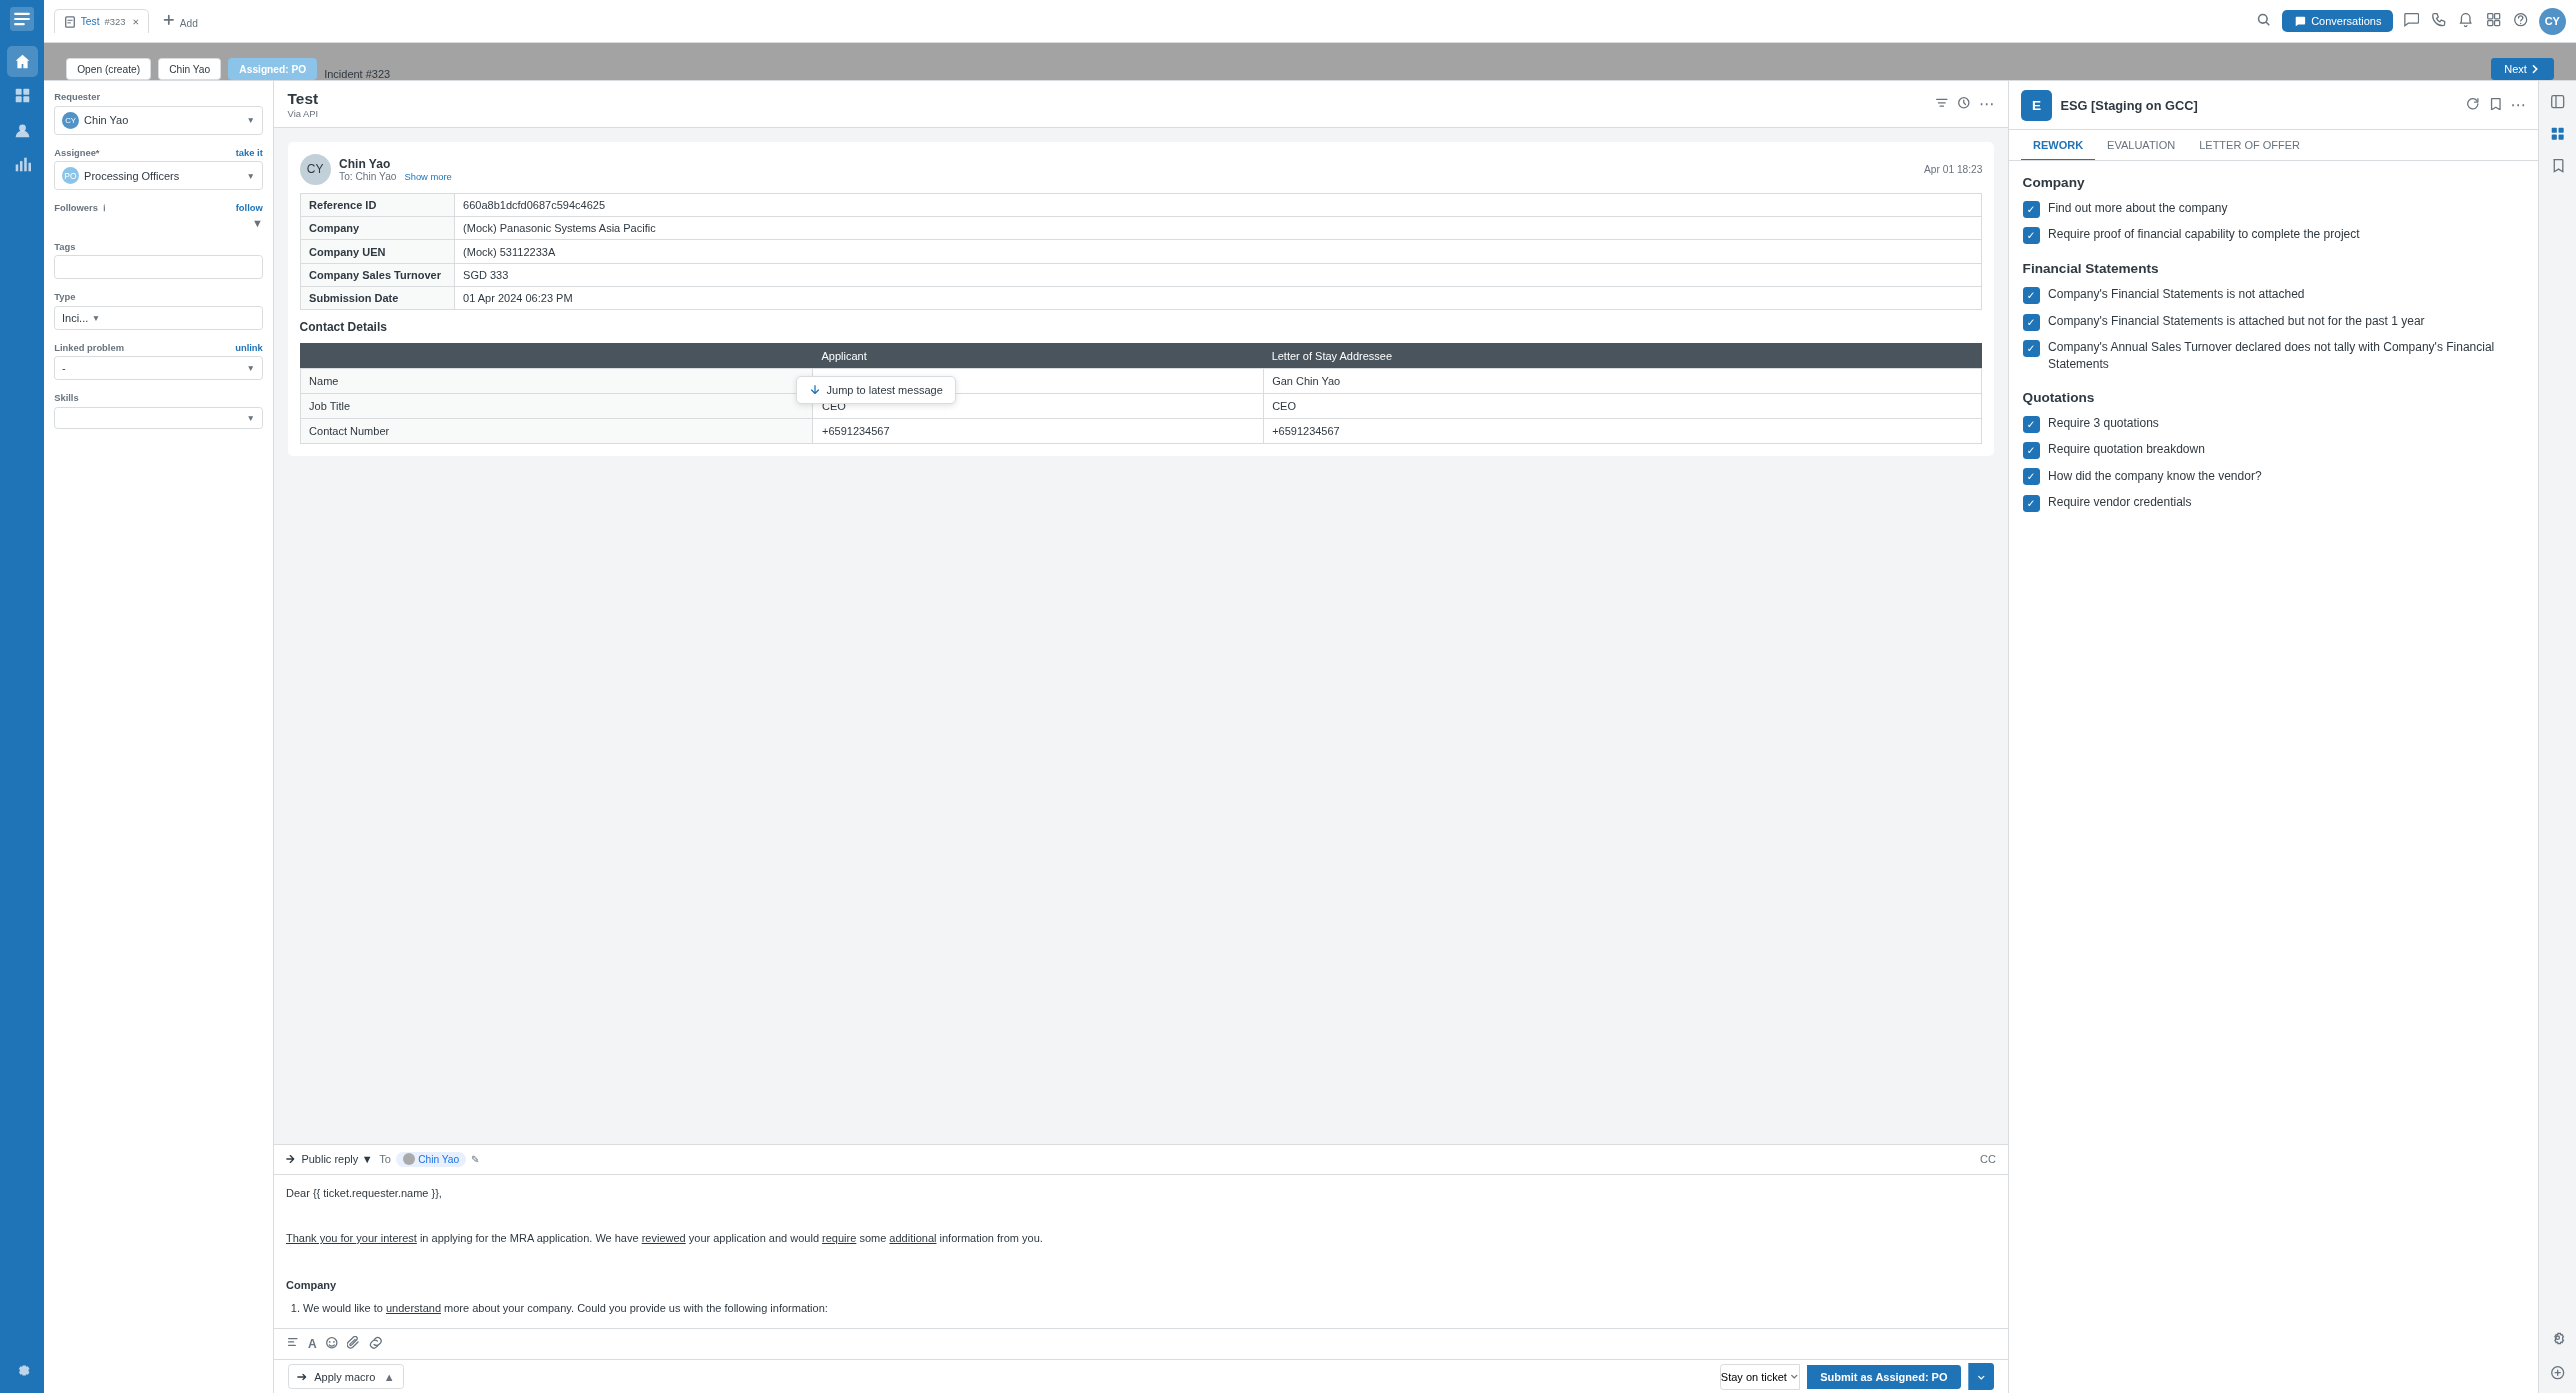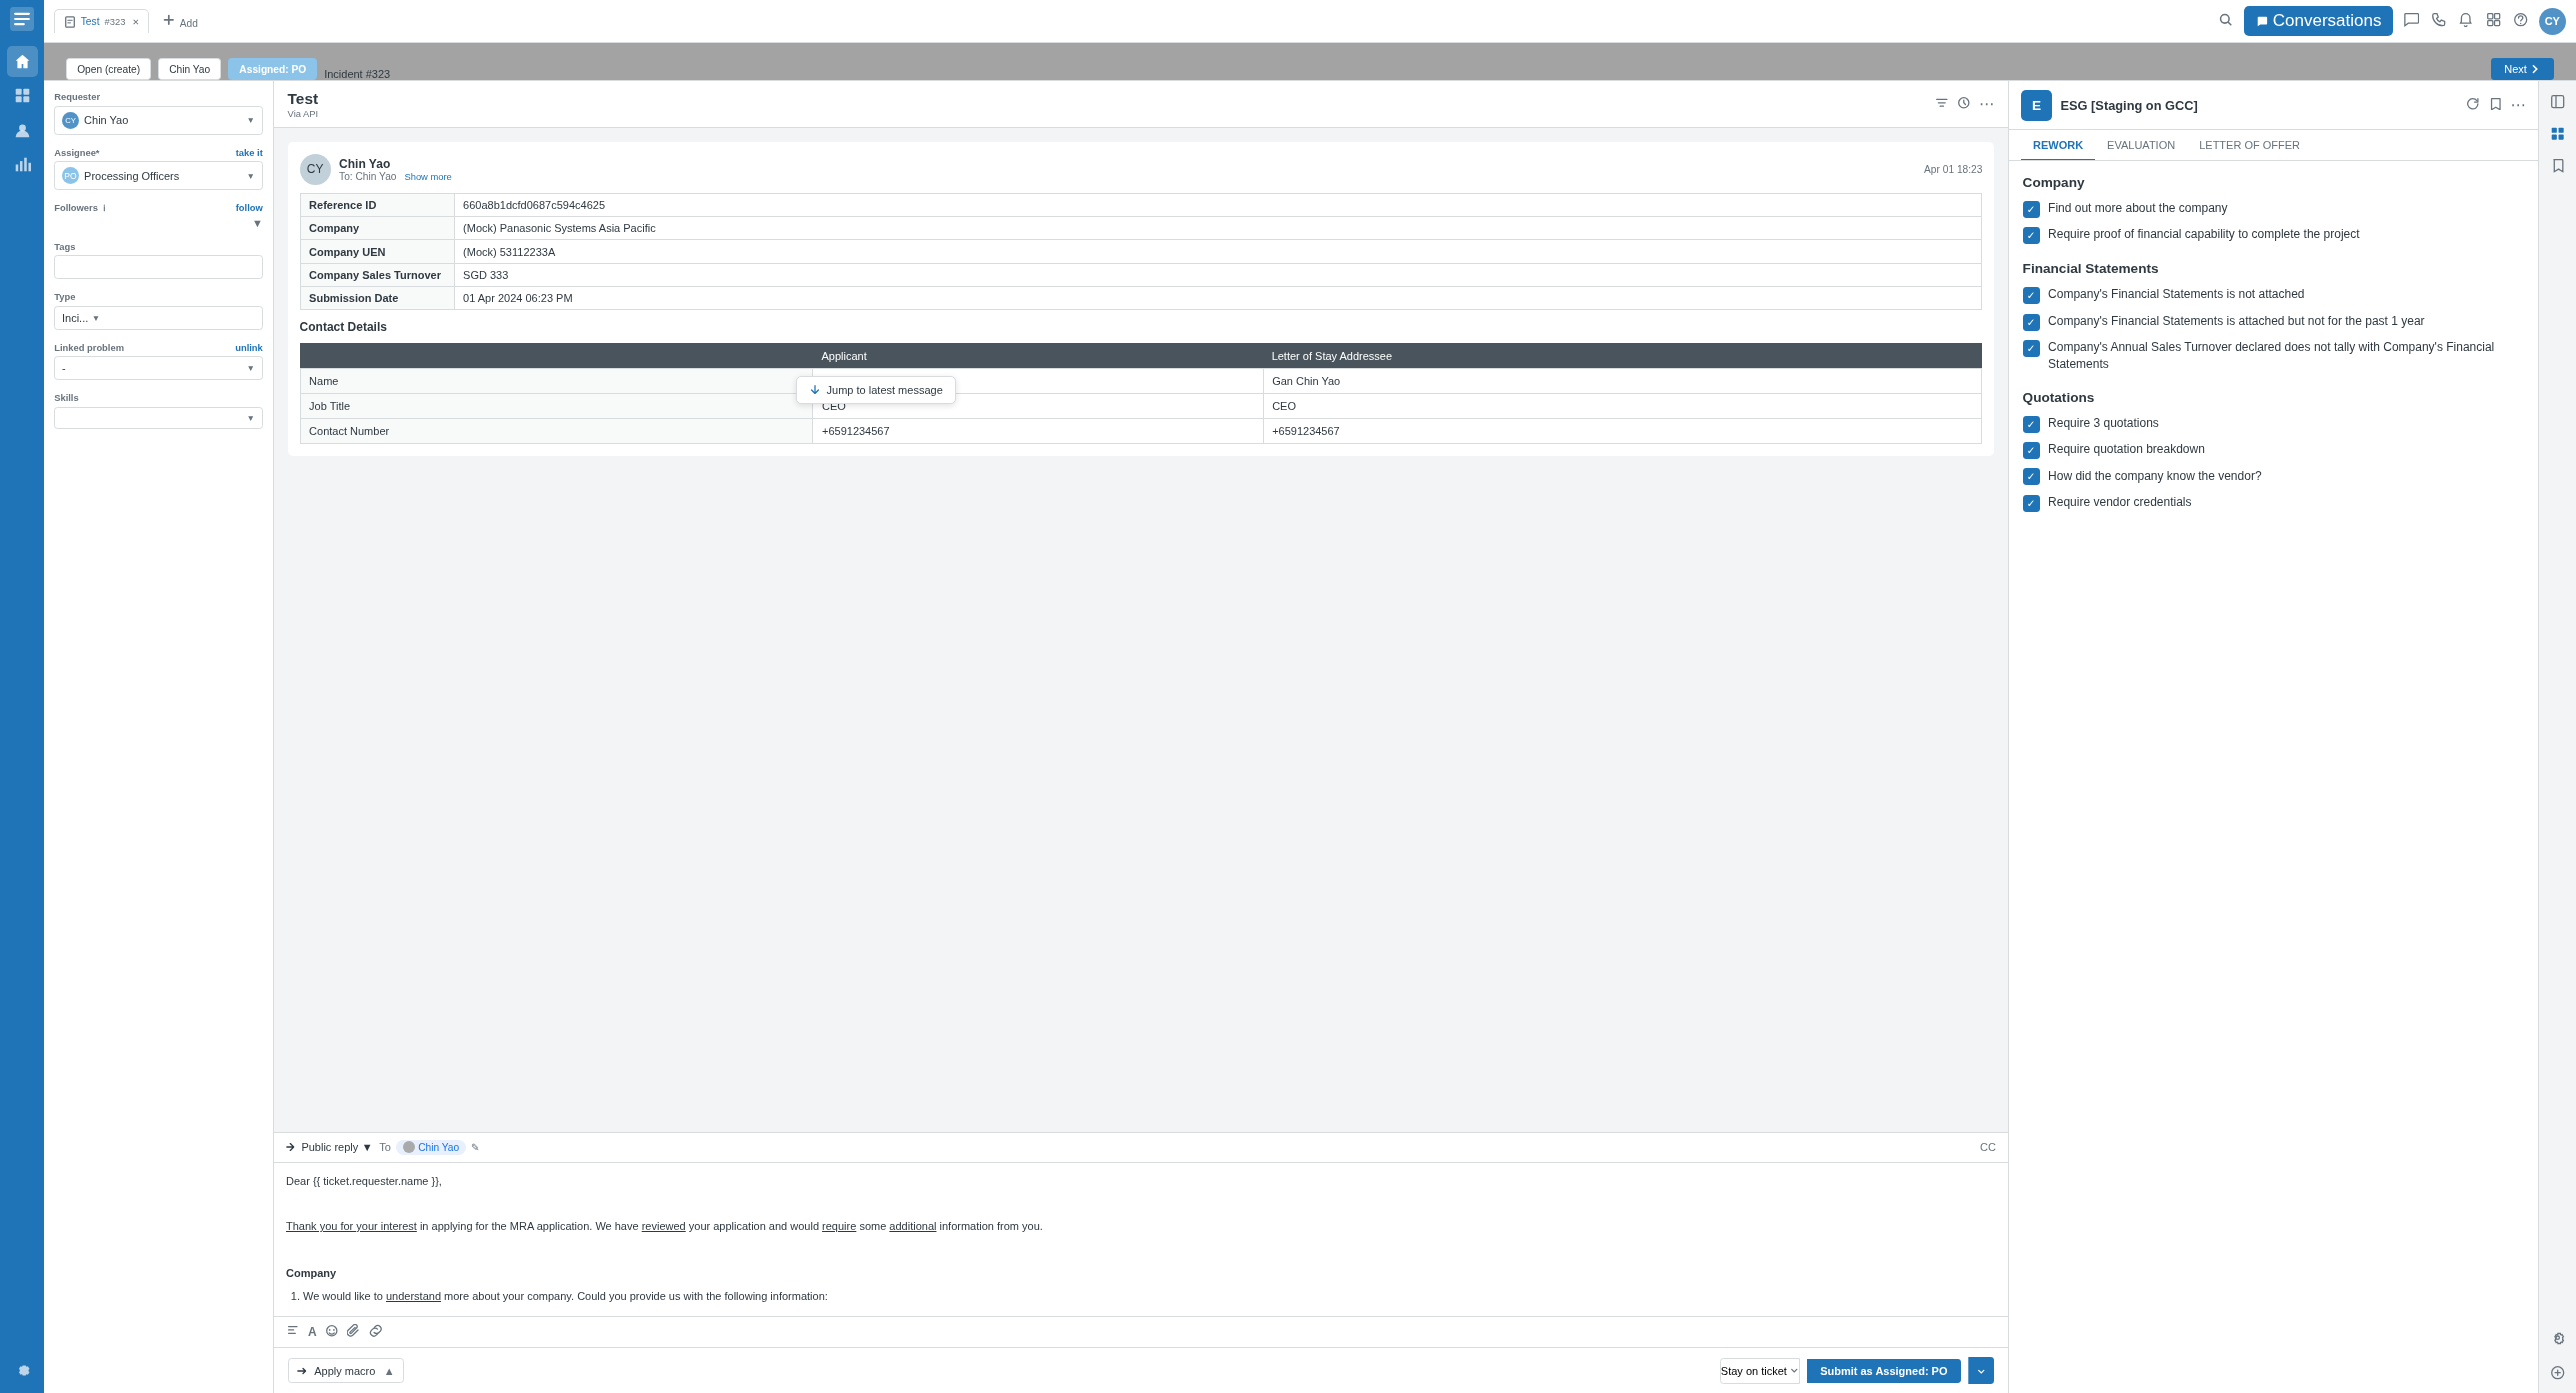--- a/index.html
+++ b/index.html
@@ -14,21 +14,21 @@
 
     .main-area { display: flex; flex-direction: column; flex: 1; overflow: hidden; }
 
     
     .top-bar { height: 43px; background: white; border-bottom: 0.9px solid #d8dcde; display: flex; align-items: center; padding: 0 10.2px; gap: 6.8px; flex-shrink: 0; }
     .tab { display: flex; align-items: center; gap: 5.1px; padding: 5.1px 8.5px; border-radius: 5.1px 5.1px 0 0; background: #f3f4f6; border: 0.9px solid #d8dcde; border-bottom: none; font-size: 10.2px; cursor: pointer; }
     .tab.active { background: white; color: #1f73b7; }
     .tab-close { color: #68737d; font-size: 8.5px; cursor: pointer; margin-left: 1.7px; }
     .tab-add { padding: 3.4px 6.8px; color: #68737d; cursor: pointer; font-size: 13.6px; }
     .top-bar-right { margin-left: auto; display: flex; align-items: center; gap: 10.2px; }
-    .conversations-btn { background: #1f73b7; color: white; border: none; border-radius: 5.1px; padding: 5.1px 12px; font-size: 17px; cursor: pointer; display: flex; align-items: center; gap: 5.1px; }
+    .conversations-btn { background: #1f73b7; color: white; border: none; border-radius: 5.1px; padding: 5.1px 12px; font-size: 11px; cursor: pointer; display: flex; align-items: center; gap: 5.1px; }
     .top-bar-icons { display: flex; align-items: center; gap: 10.2px; color: #68737d; }
     .top-bar-icons span { cursor: pointer; font-size: 13.6px; }
     .avatar { width: 27px; height: 27px; border-radius: 50%; background: #5293c7; color: white; display: flex; align-items: center; justify-content: center; font-size: 11px; font-weight: 600; cursor: pointer; }
 
     
     .breadcrumb-bar { height: 38px; background: #a3a3a3; border-bottom: 0.9px solid #d8dcde; display: flex; align-items: flex-end; padding: 0 22px; gap: 6.8px; flex-shrink: 0; }
     .breadcrumb-btn { padding: 4.3px 10.2px; border: 0.9px solid #d8dcde; border-radius: 3.4px; font-size: 10.2px; cursor: pointer; background: white; color: #2f3941; }
     .breadcrumb-btn.assigned { background: #8bc4e8; color: white; border-color: #8bc4e8; font-weight: 600; }
     .breadcrumb-next { margin-left: auto; background: #1f73b7; color: white; border: none; border-radius: 3.4px; padding: 5.1px 13.6px; font-size: 11px; cursor: pointer; display: flex; align-items: center; gap: 3.4px; margin-top: 28px; }
 
@@ -85,21 +85,21 @@
     .reply-cc { margin-left: auto; color: #68737d; font-size: 11px; cursor: pointer; }
     .reply-edit-icon { color: #68737d; cursor: pointer; font-size: 10.2px; }
     .reply-body { padding: 10.2px 12px; font-size: 11px; color: #2f3941; min-height: 102px; line-height: 1.6; }
     .reply-body p { margin-bottom: 5.1px; }
     .reply-body .body-section-title { font-weight: 600; margin-top: 6.8px; }
     .reply-body ol { margin-left: 17px; }
     .reply-toolbar { padding: 6.8px 12px; border-top: 0.9px solid #d8dcde; display: flex; align-items: center; gap: 8.5px; color: #68737d; }
     .reply-toolbar span { cursor: pointer; font-size: 13.6px; }
 
     
-    .bottom-bar { height: 46px; background: white; border-top: 0.9px solid #d8dcde; display: flex; align-items: center; padding: 0 13.6px; gap: 6.8px; flex-shrink: 0; }
+    .bottom-bar { height: 34px; background: white; border-top: 0.9px solid #d8dcde; display: flex; align-items: center; padding: 0 13.6px; gap: 6.8px; flex-shrink: 0; }
     .apply-macro-btn { display: flex; align-items: center; gap: 5.1px; font-size: 11px; color: #2f3941; cursor: pointer; padding: 5.1px 8.5px; border: 0.9px solid #d8dcde; border-radius: 3.4px; }
     .apply-macro-expand { margin-left: 3.4px; color: #68737d; }
     .bottom-right { margin-left: auto; display: flex; align-items: center; gap: 6.8px; }
     .stay-btn { padding: 6px 0; border: 0.9px solid #d8dcde; border-radius: 3.4px 0 0 3.4px; font-size: 11px; cursor: pointer; background: white; display: flex; align-items: center; gap: 3.4px; }
     .submit-btn { padding: 6px 13.6px; background: #1f73b7; color: white; border: none; border-radius: 0 3.4px 3.4px 0; font-size: 11px; cursor: pointer; font-weight: 600; }
     .submit-btn-expand { padding: 6px 8.5px; background: #1f73b7; color: white; border: none; border-left: 0.9px solid rgba(255,255,255,0.3); border-radius: 0 3.4px 3.4px 0; cursor: pointer; }
 
     
     .right-panel { width: 529px; background: white; display: flex; flex-direction: column; overflow: hidden; flex-shrink: 0; }
     .right-panel-header { padding: 8.5px 12px; border-bottom: 0.9px solid #d8dcde; display: flex; align-items: center; gap: 8.5px; flex-shrink: 0; }

